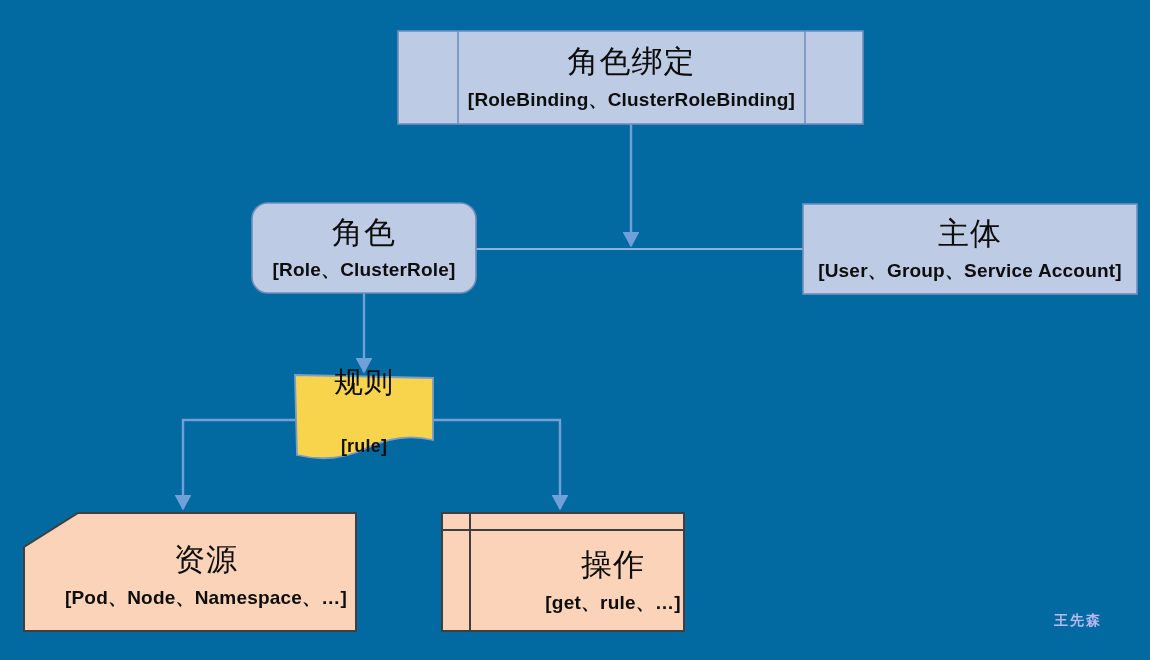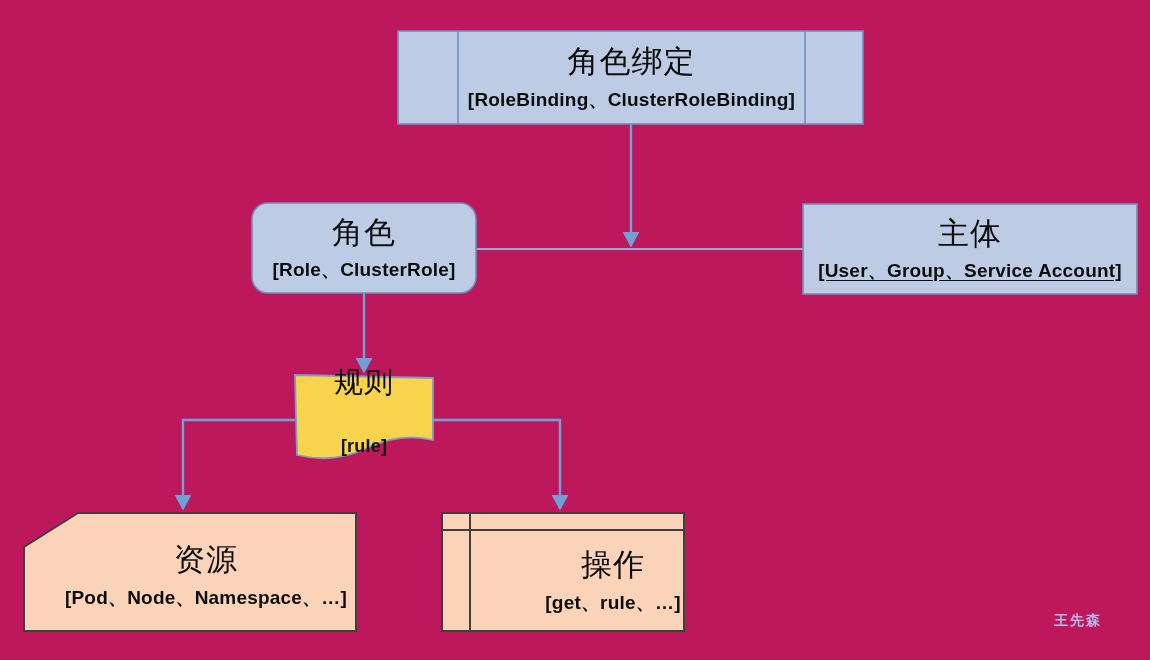--- a/index.html
+++ b/index.html
@@ -7,21 +7,21 @@
     padding: 0;
     background: #ffffff;
   }
   body {
     font-family: "Liberation Sans", "DejaVu Sans", sans-serif;
   }
   #canvas {
     position: relative;
     width: 1150px;
     height: 660px;
-    background: #be185d;
+    background: #0369a1;
     overflow: hidden;
   }
   #diagram-svg {
     position: absolute;
     left: 0;
     top: 0;
     width: 1150px;
     height: 660px;
   }
   .node-label {
@@ -46,21 +46,20 @@
   }
   .sub-en {
     font-size: 19px;
     color: #0d0d0d;
     font-weight: 700;
     white-space: nowrap;
     margin-top: 9px;
     letter-spacing: 0.2px;
   }
   .sub-en.underlined {
-    text-decoration: underline;
     text-underline-offset: 3px;
   }
   .sub-en.rule {
     font-size: 18px;
     font-weight: 600;
     color: #111;
   }
   .watermark {
     position: absolute;
     font-size: 14px;

